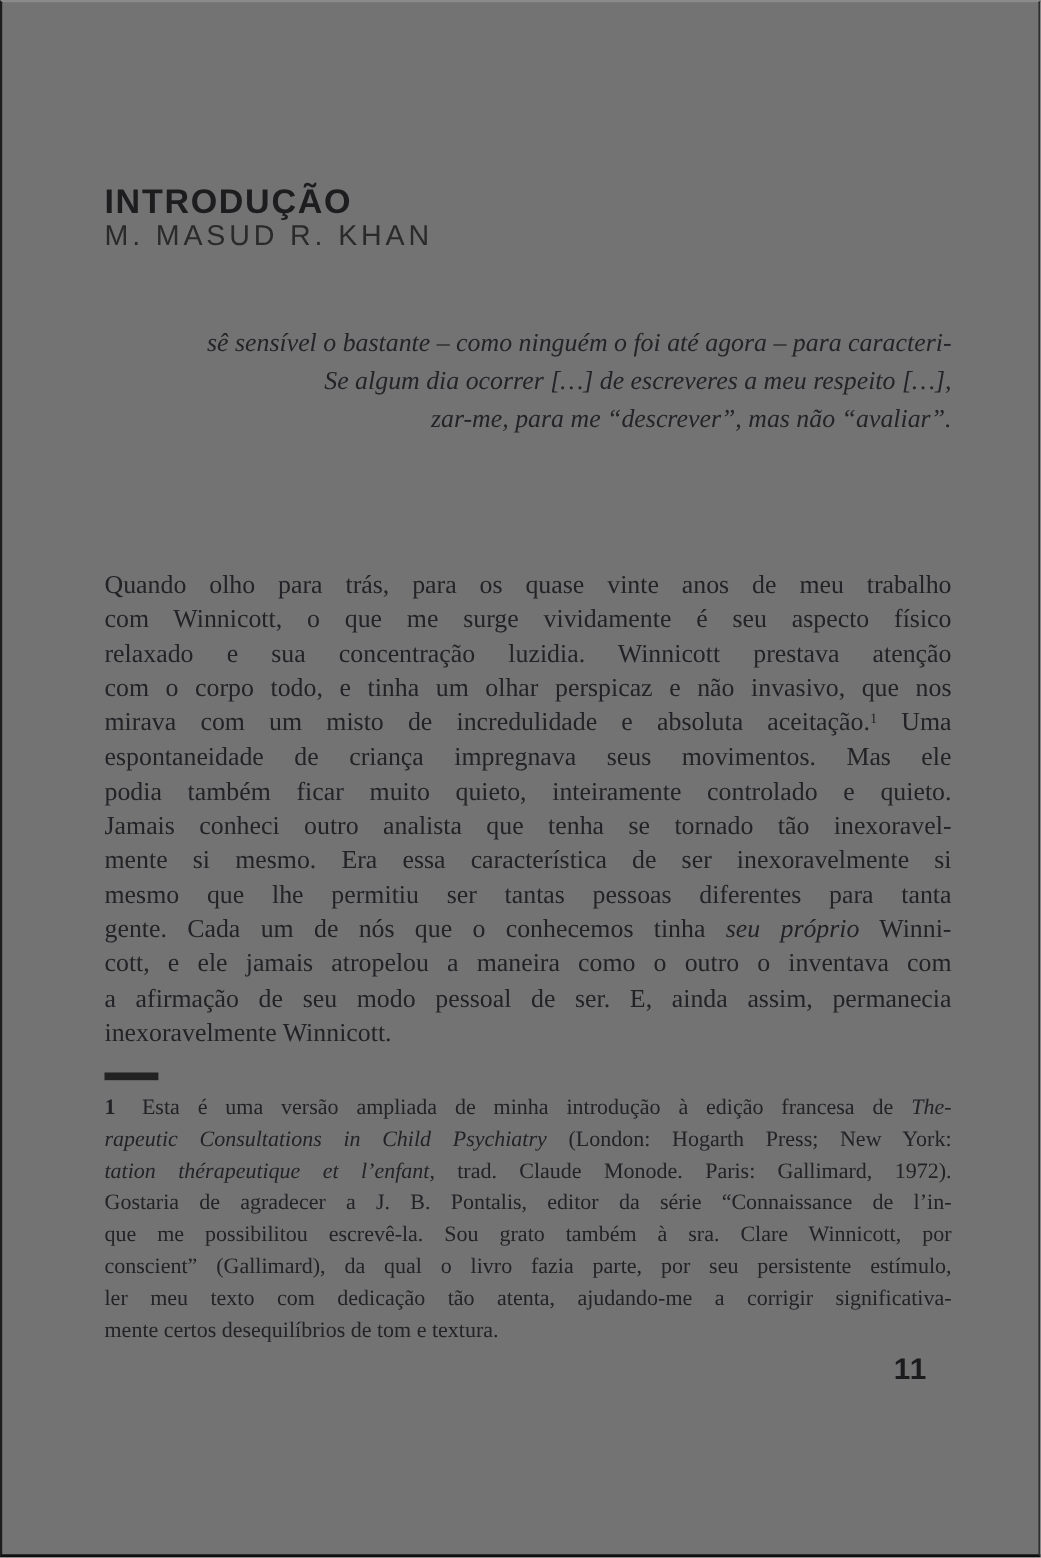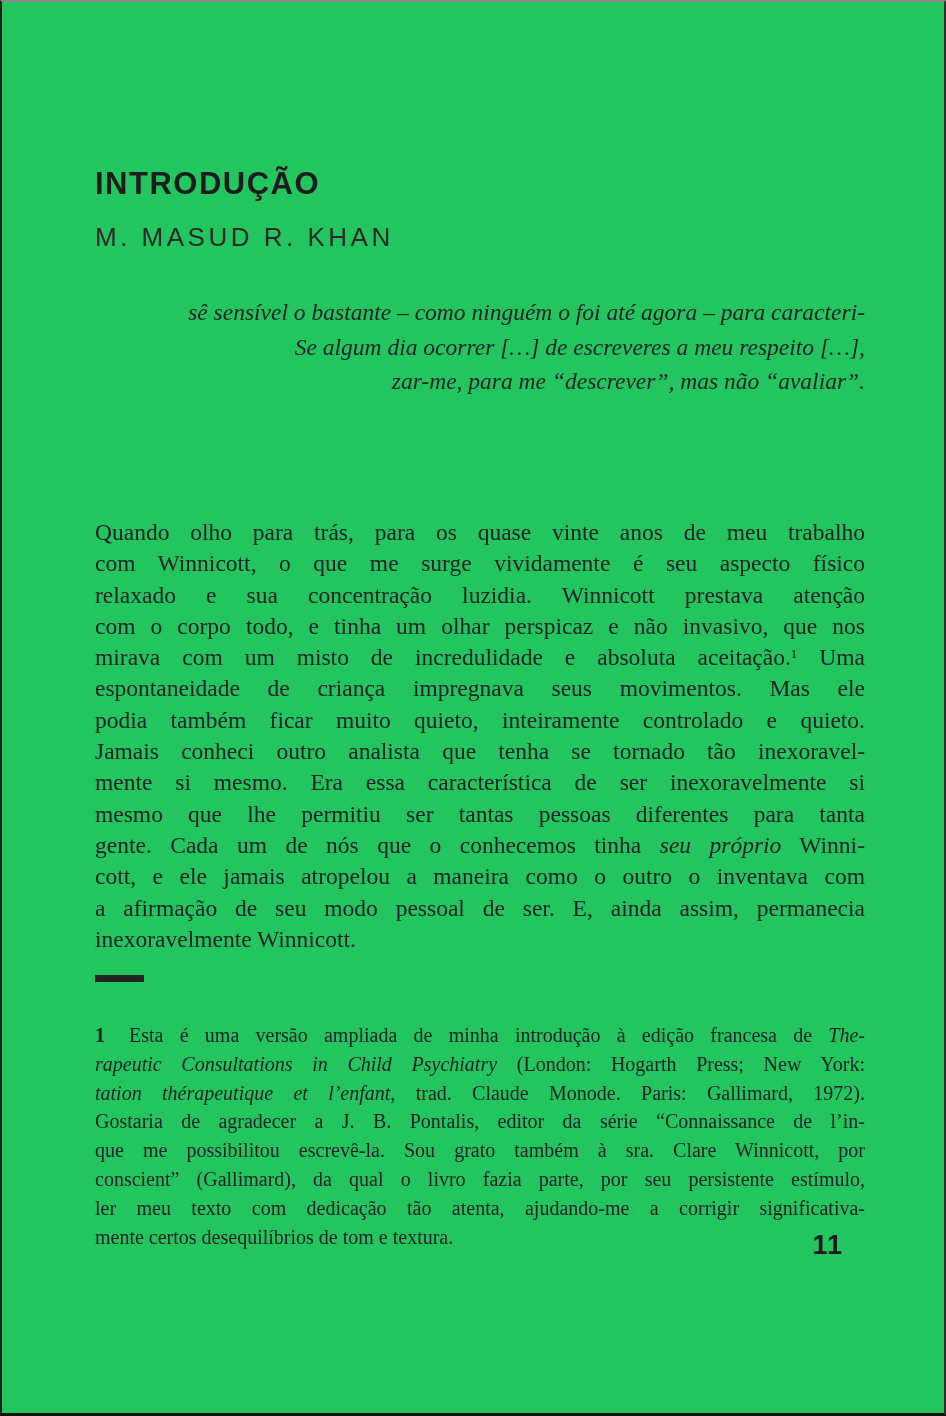--- a/index.html
+++ b/index.html
@@ -1,40 +1,40 @@
 <!DOCTYPE html>
 <html><head>
 <meta charset="utf-8">
 <style>
   html, body { margin: 0; padding: 0; background: #ffffff; }
   .page {
     position: relative;
     width: 946px;
     height: 1416px;
-    background: #22c55e;
+    background: #737373;
     box-sizing: border-box;
     border-top: 2px solid #8a8a8a;
     border-left: 2px solid #1c1c1c;
     border-right: 2px solid #2e2e2e;
     border-bottom: 3px solid #0f0f0f;
     overflow: hidden;
     color: #232323;
   }
   .heading { position: absolute; left: 93px; top: 166px; }
   .chapter-title {
     margin: 0;
     font-family: "Liberation Sans", sans-serif;
     font-weight: 700;
     font-size: 31px;
     line-height: 1;
     letter-spacing: 1.5px;
     color: #1d1d1f;
   }
   .chapter-author {
-    margin-top: 25px;
+    margin-top: 2px;
     font-family: "Liberation Sans", sans-serif;
     font-weight: 400;
     font-size: 26px;
     line-height: 1;
     letter-spacing: 3.5px;
     color: #2a2a2a;
   }
   .epigraph {
     position: absolute; left: 93px; top: 293px; width: 770px;
     margin: 0;
@@ -65,21 +65,20 @@
     position: absolute; left: 93px; top: 973px;
     width: 49px; height: 7px;
     background: #222222; border: none; margin: 0;
   }
   .footnote {
     position: absolute; left: 93px; top: 991px; width: 770px;
     font-family: "Liberation Serif", "DejaVu Serif", serif;
     font-size: 20px;
     line-height: 28.8px;
     color: #232327;
-    margin-top: 28px;
   }
   .tline { height: 1em; line-height: inherit; height: auto; }
   .just { text-align: justify; text-align-last: justify; }
   .i { font-style: italic; }
   .num {
     font-weight: 700;
     font-style: normal;
     display: inline-block;
     width: 34px;
   }

